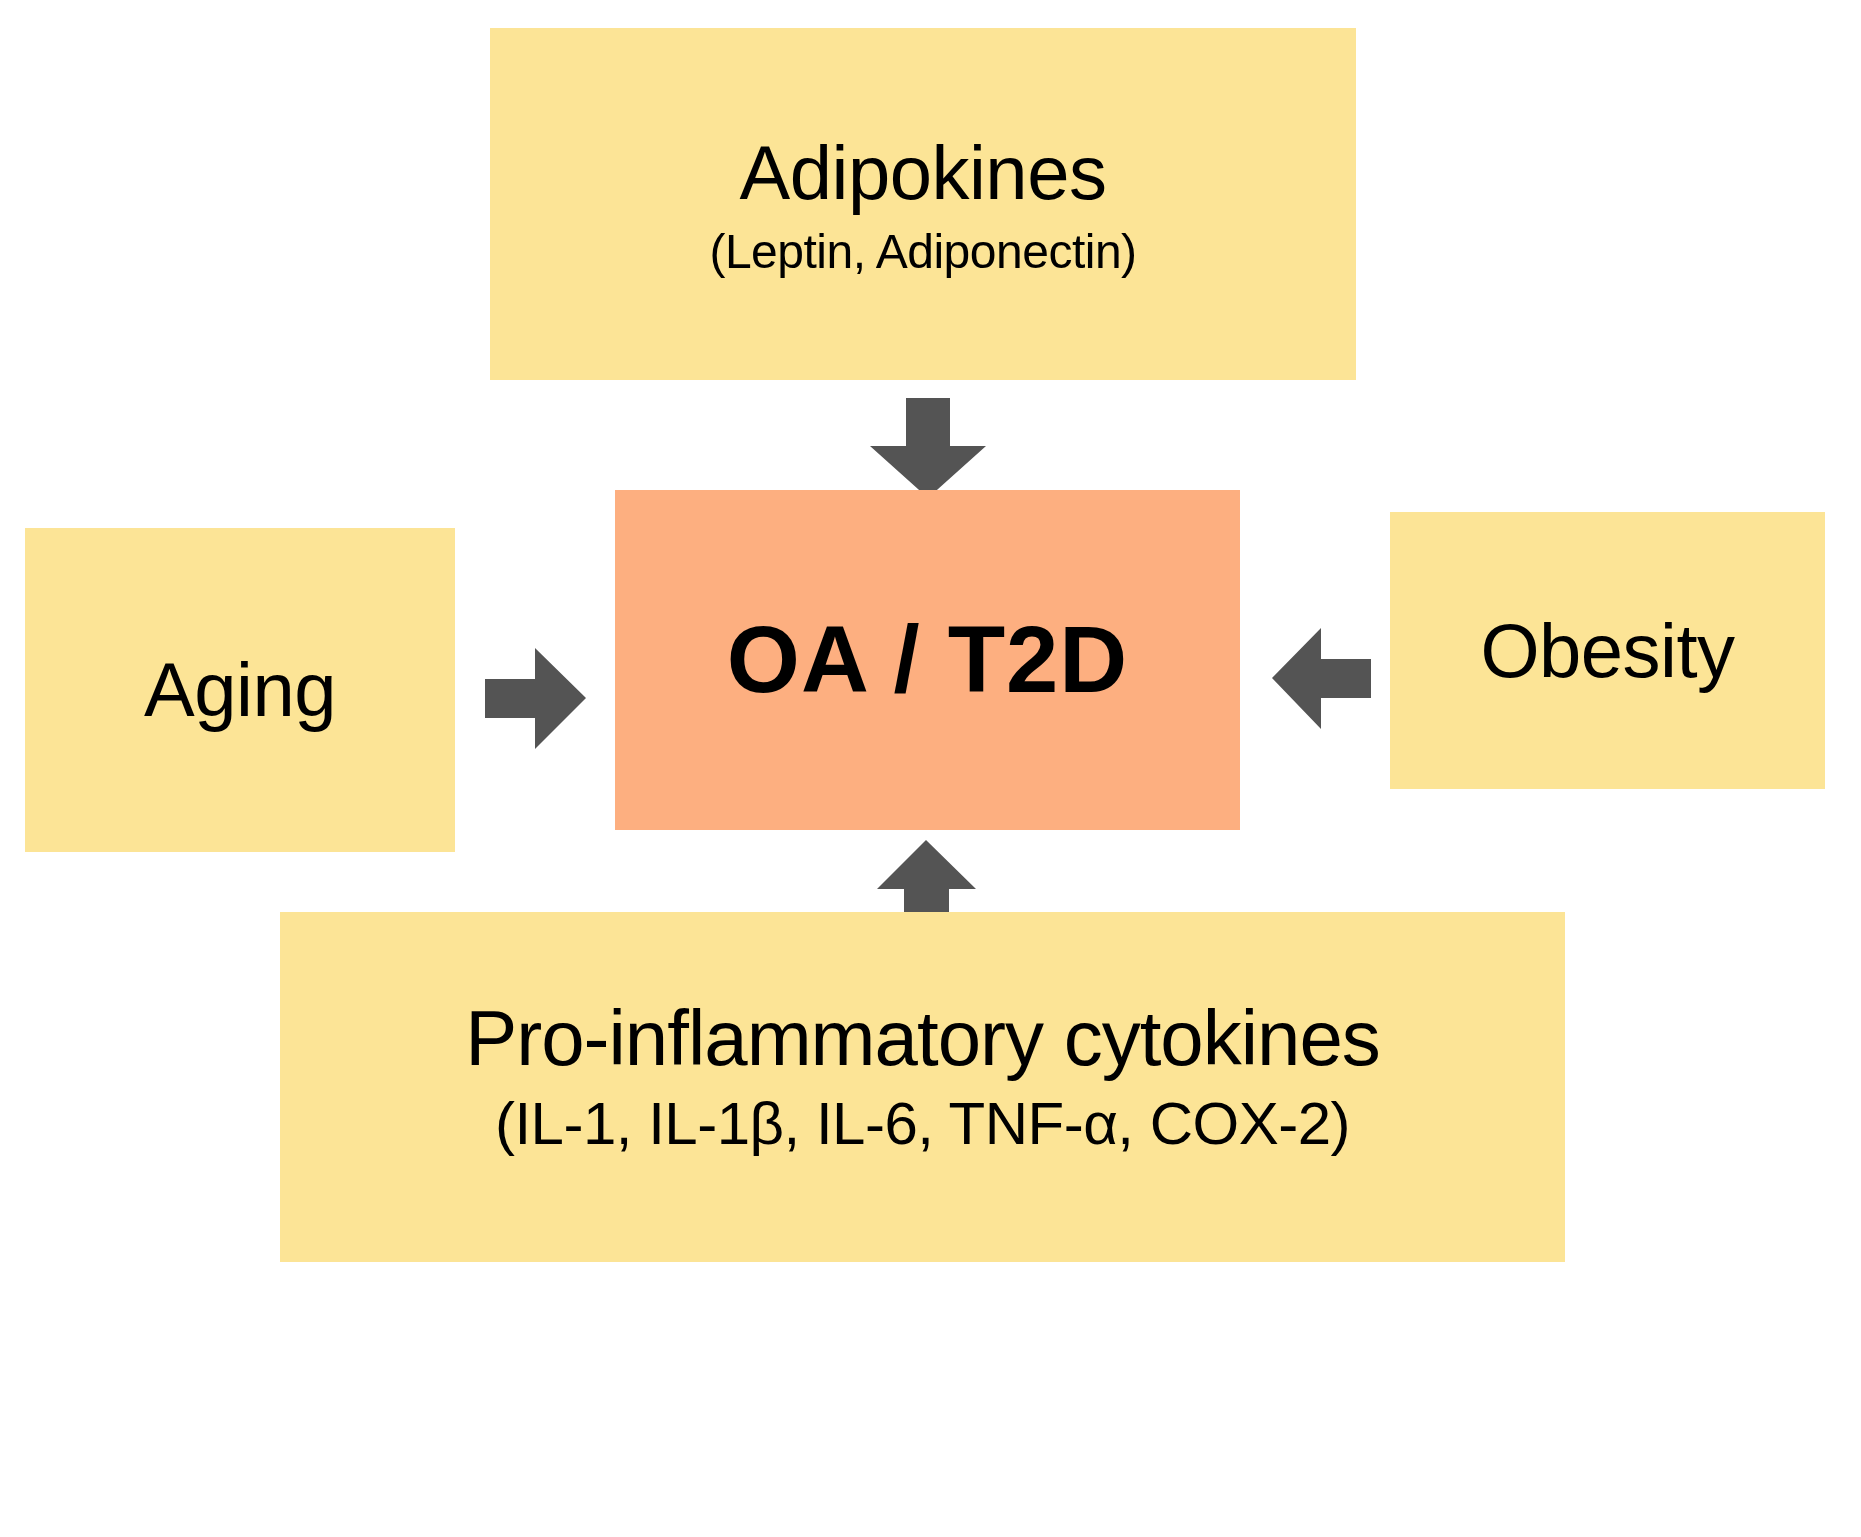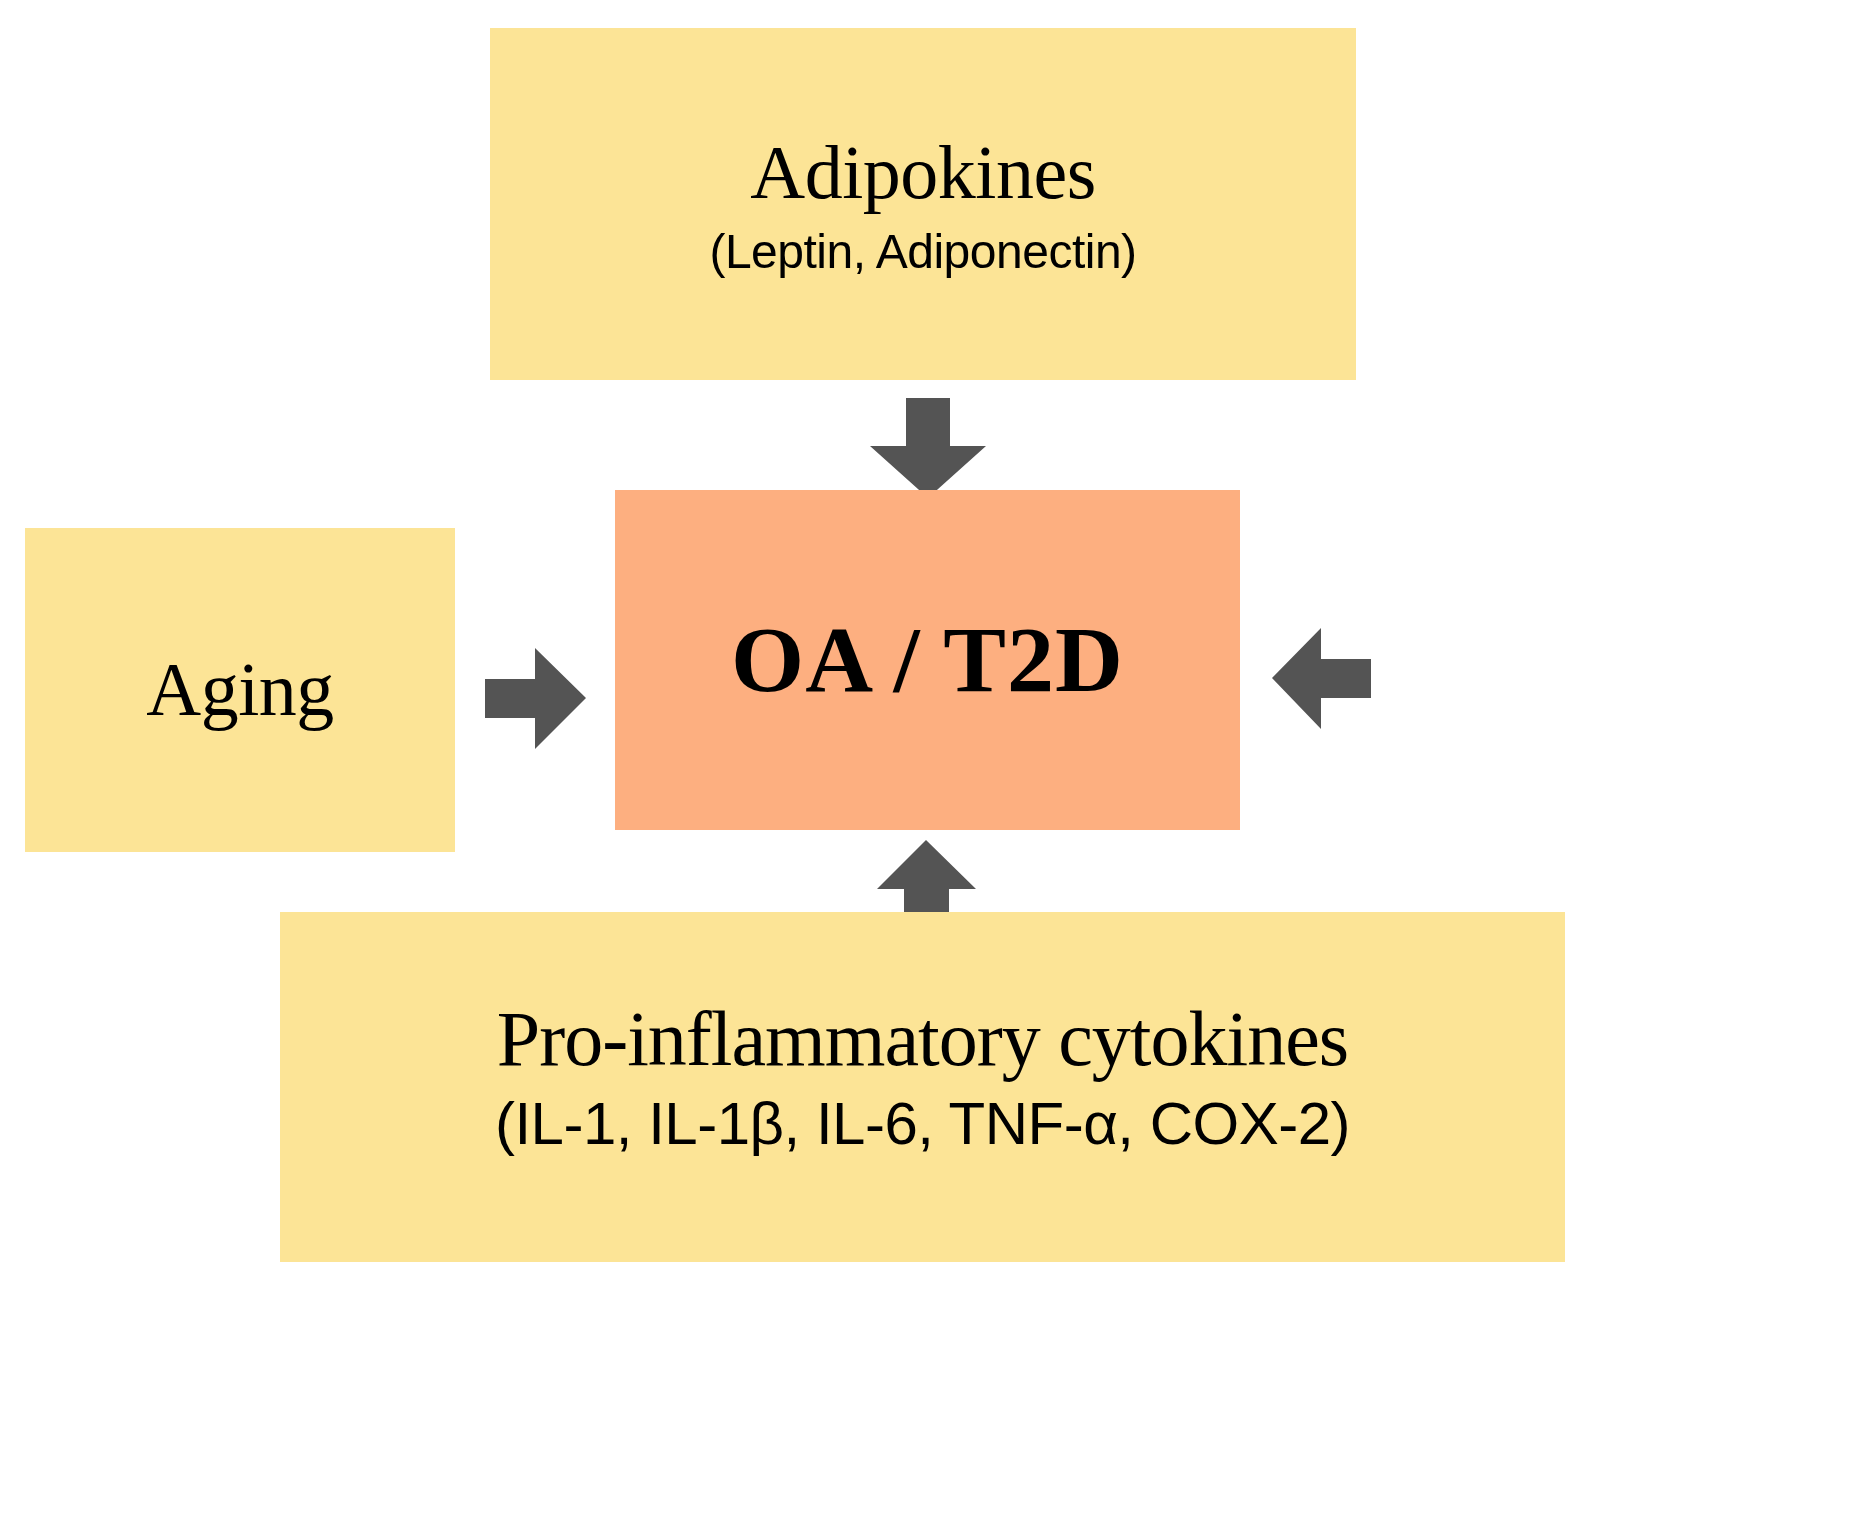--- a/index.html
+++ b/index.html
@@ -31,21 +31,20 @@
     color: #000000;
     line-height: 1.12;
     -webkit-font-smoothing: antialiased;
   }
   .node-yellow { background: #fce496; }
   .node-orange { background: #fdaf80; }
 
   .node-title {
     display: block;
     white-space: nowrap;
-    font-family: Liberation Serif, serif;
   }
   .node-sub {
     display: block;
     white-space: nowrap;
   }
 
   
   #node-adipokines {
     left: 490px;
     top: 28px;
@@ -158,20 +157,23 @@
   <div class="node node-orange" id="node-center">
     <span class="node-title">OA / T2D</span>
   </div>
 
   <div class="arrow" id="arrow-left">
     <svg viewBox="0 0 99 101" width="99" height="101" aria-hidden="true">
       <polygon points="99,31 49,31 49,0 0,50 49,101 49,70 99,70" fill="#545454"></polygon>
     </svg>
   </div>
 
+  <div class="node node-yellow" id="node-obesity">
+    <span class="node-title">Obesity</span>
+  </div>
 
   <div class="arrow" id="arrow-up">
     <svg viewBox="0 0 99 99" width="99" height="99" aria-hidden="true">
       <polygon points="49,0 99,49 72,49 72,99 27,99 27,49 0,49" fill="#545454"></polygon>
     </svg>
   </div>
 
   <div class="node node-yellow" id="node-cytokines">
     <span class="node-title">Pro-inflammatory cytokines</span>
     <span class="node-sub">(IL-1, IL-1β, IL-6, TNF-α, COX-2)</span>

